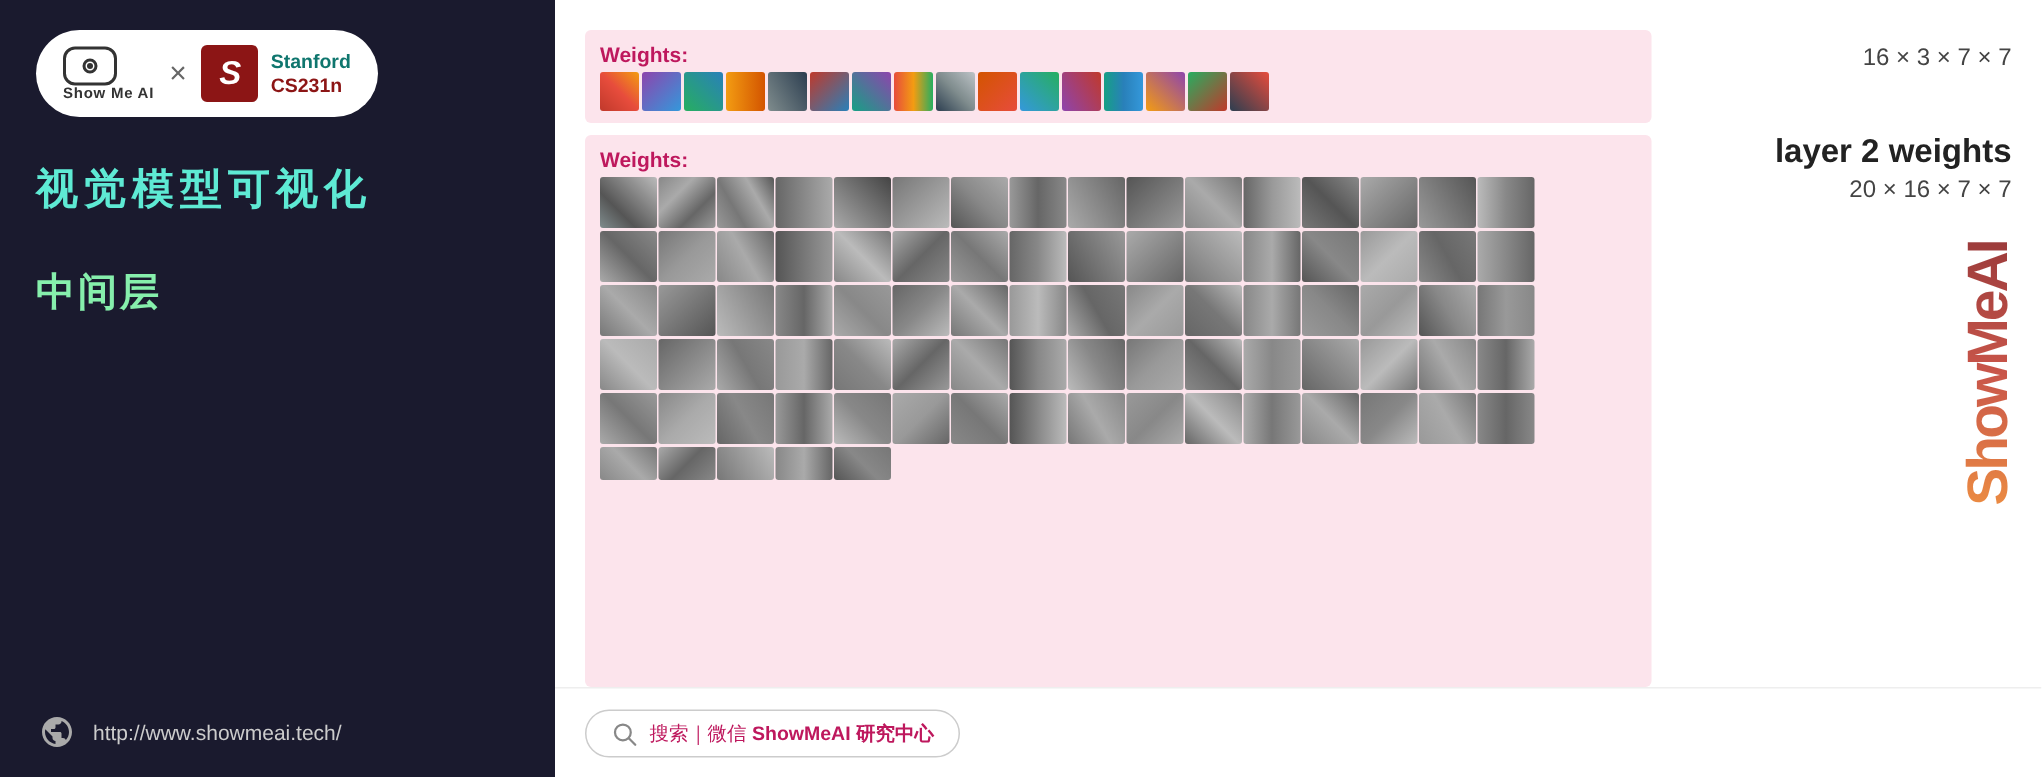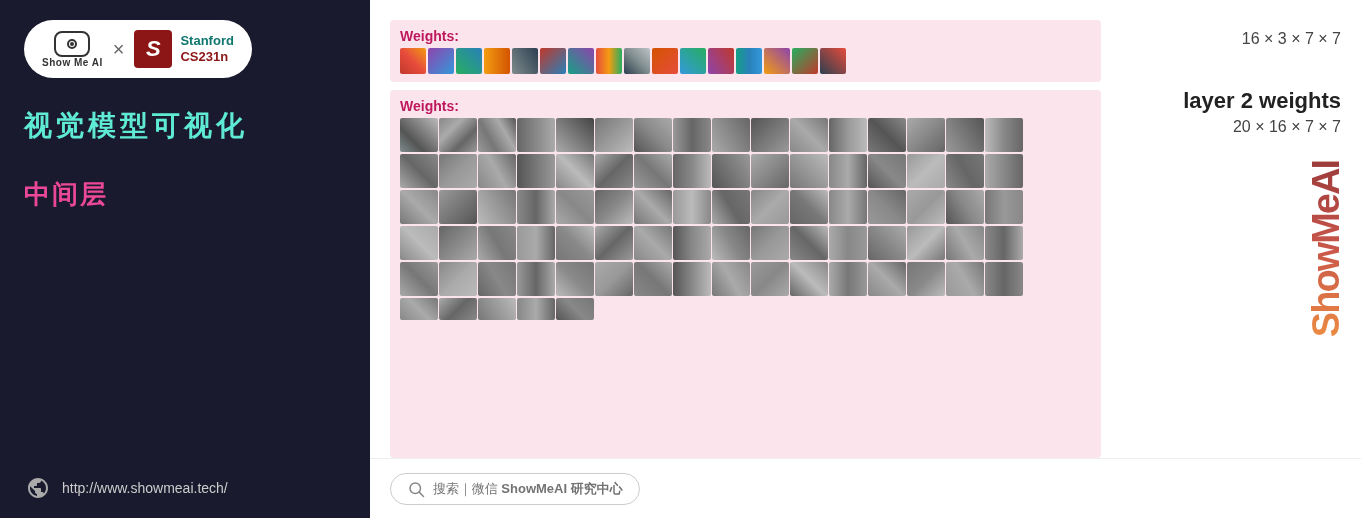--- a/index.html
+++ b/index.html
@@ -31,21 +31,20 @@
       border-radius: 40px;
       padding: 10px 18px;
       width: fit-content;
       gap: 10px;
       margin-bottom: 28px;
     }
 
     .logo-showmeai {
       display: flex;
       flex-direction: column;
-      align-items: center;
     }
 
     .logo-icon {
       width: 36px;
       height: 26px;
       border: 2.5px solid #333;
       border-radius: 8px;
       display: flex;
       align-items: center;
       justify-content: center;
@@ -130,21 +129,21 @@
 
     .section-title-1 {
       color: #e87722;
       font-size: 26px;
       font-weight: 700;
       letter-spacing: 2px;
       margin-bottom: 10px;
     }
 
     .section-title-2 {
-      color: #ec4899;
+      color: #86efac;
       font-size: 26px;
       font-weight: 700;
       letter-spacing: 2px;
       margin-bottom: 32px;
     }
 
     .website-row {
       display: flex;
       align-items: center;
       gap: 10px;
@@ -314,21 +313,21 @@
       background: #fff;
     }
 
     .search-icon-wrap {
       display: flex;
       align-items: center;
     }
 
     .search-text {
       font-size: 13px;
-      color: #737373;
+      color: #be185d;
     }
 
     .search-text strong {
       font-weight: 700;
     }
 
     
     .fake-weight {
       display: inline-block;
       background: linear-gradient(135deg, #a8a8a8 0%, #555 50%, #888 100%);

